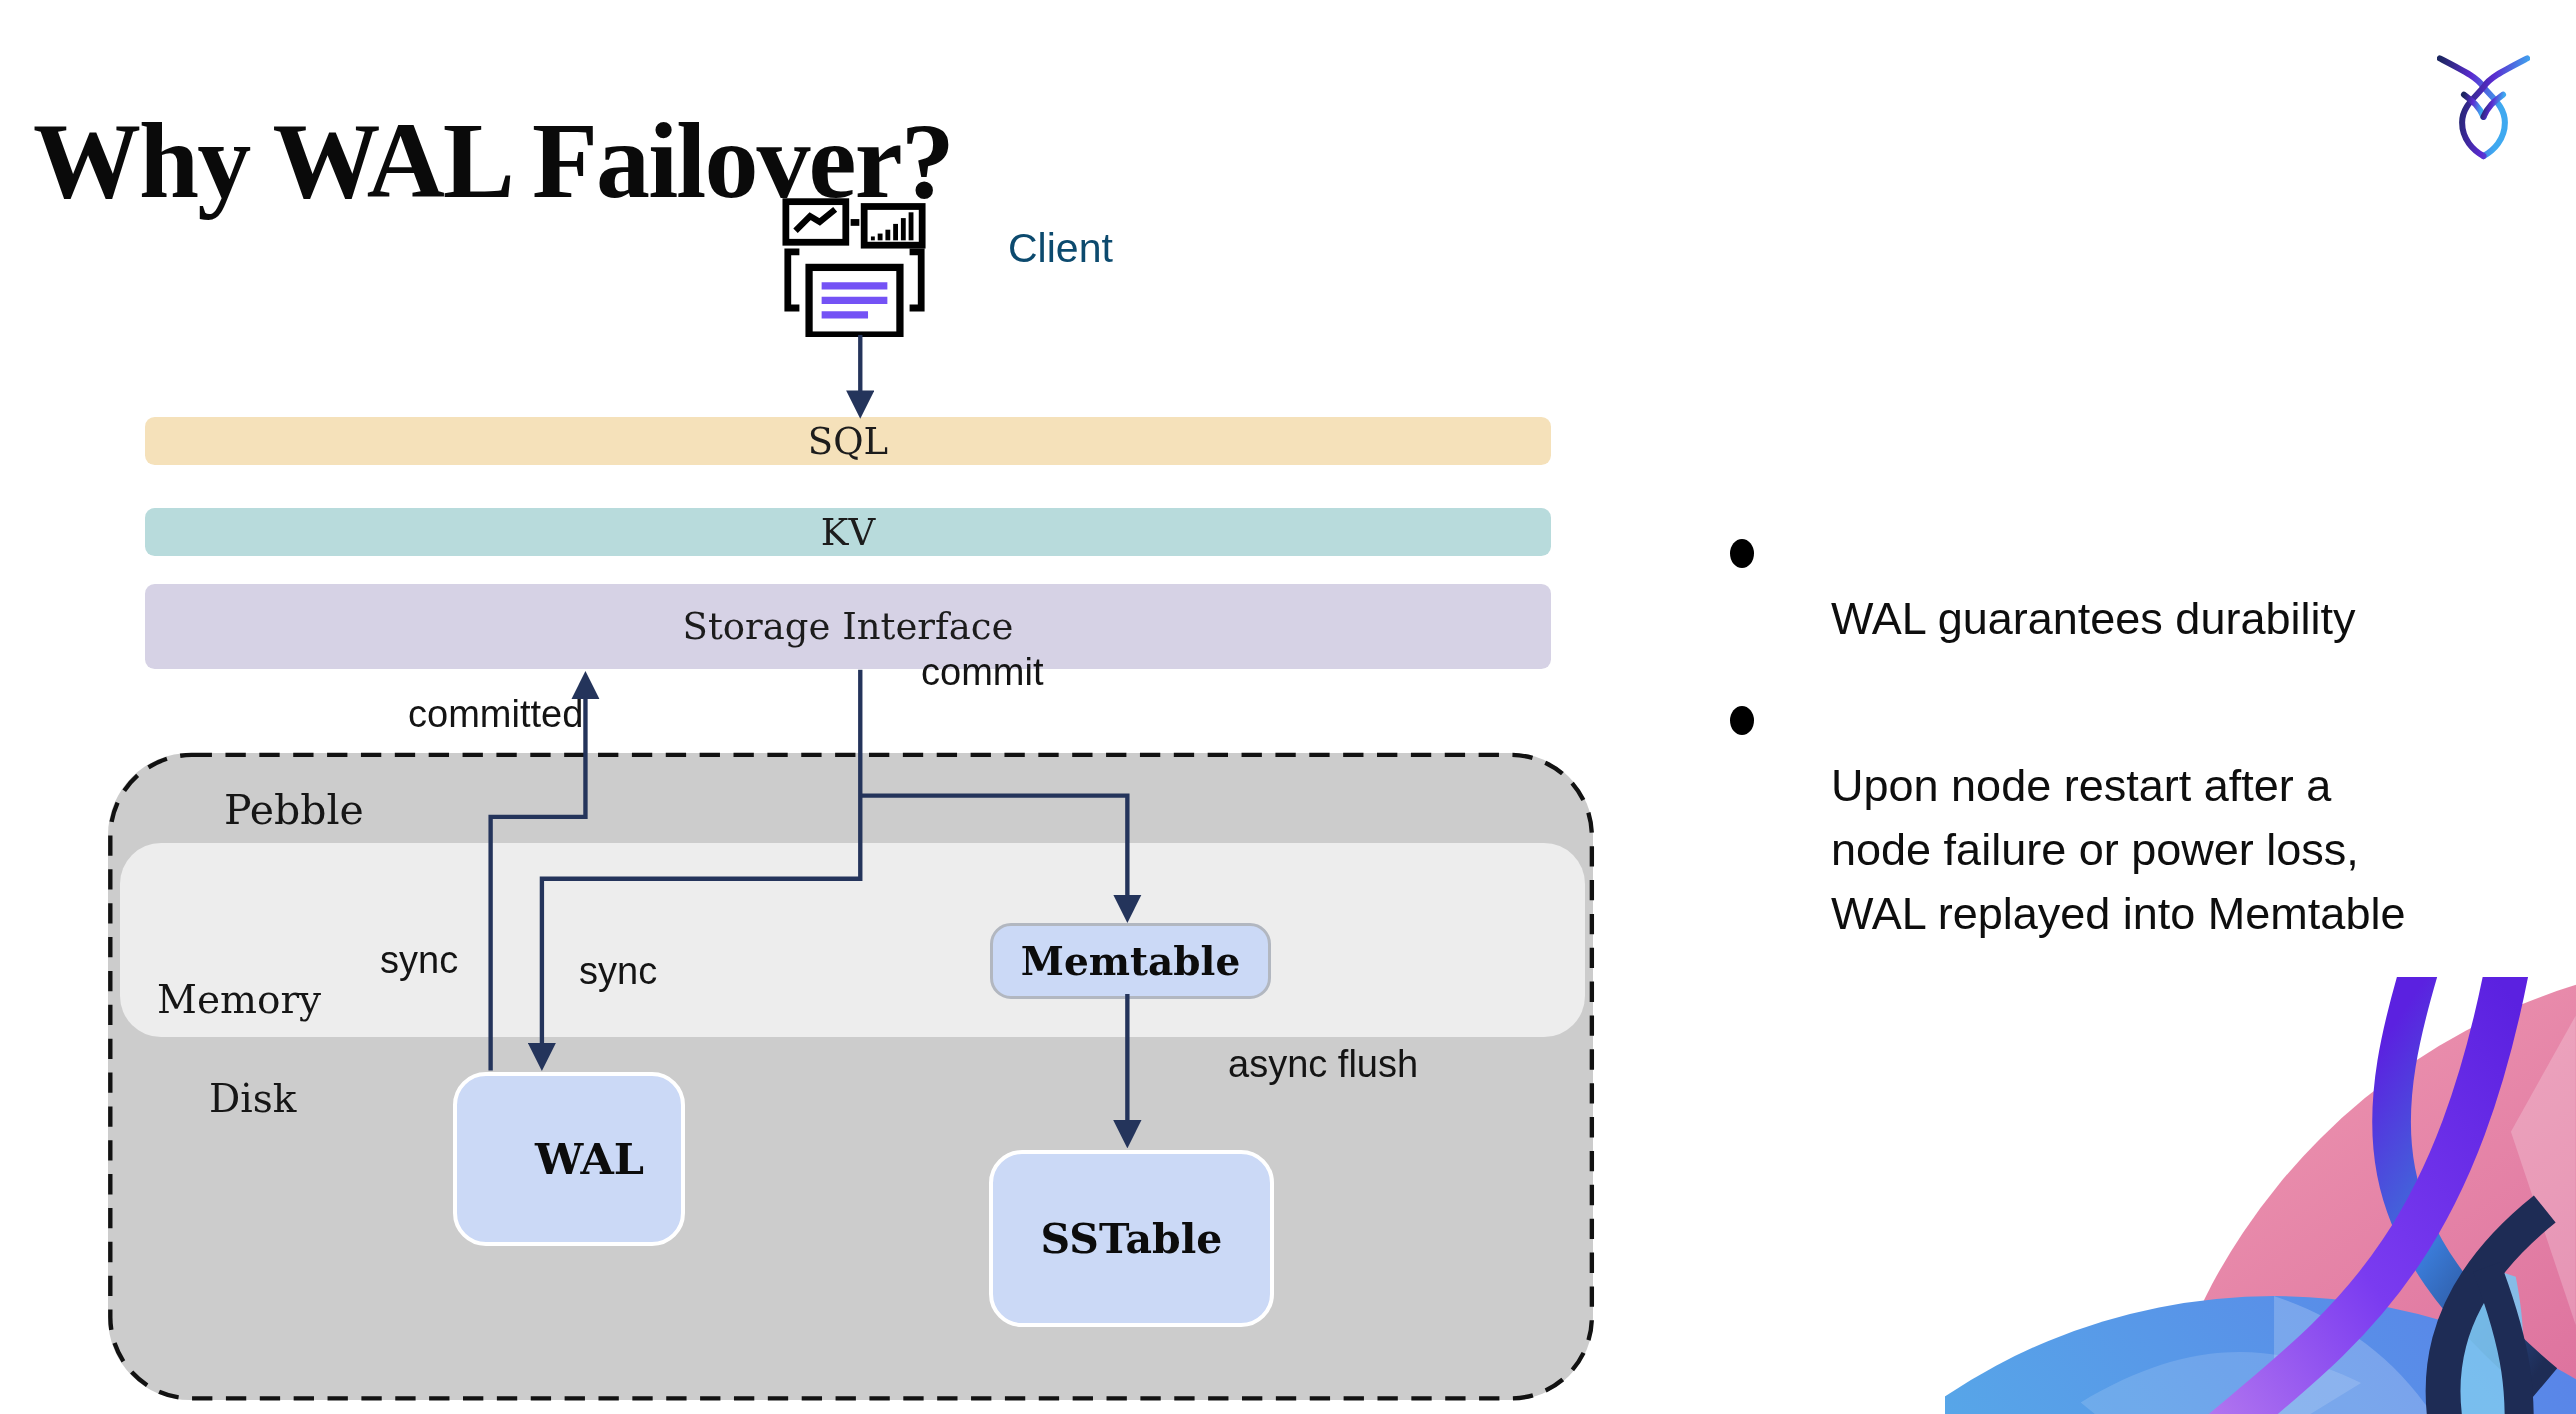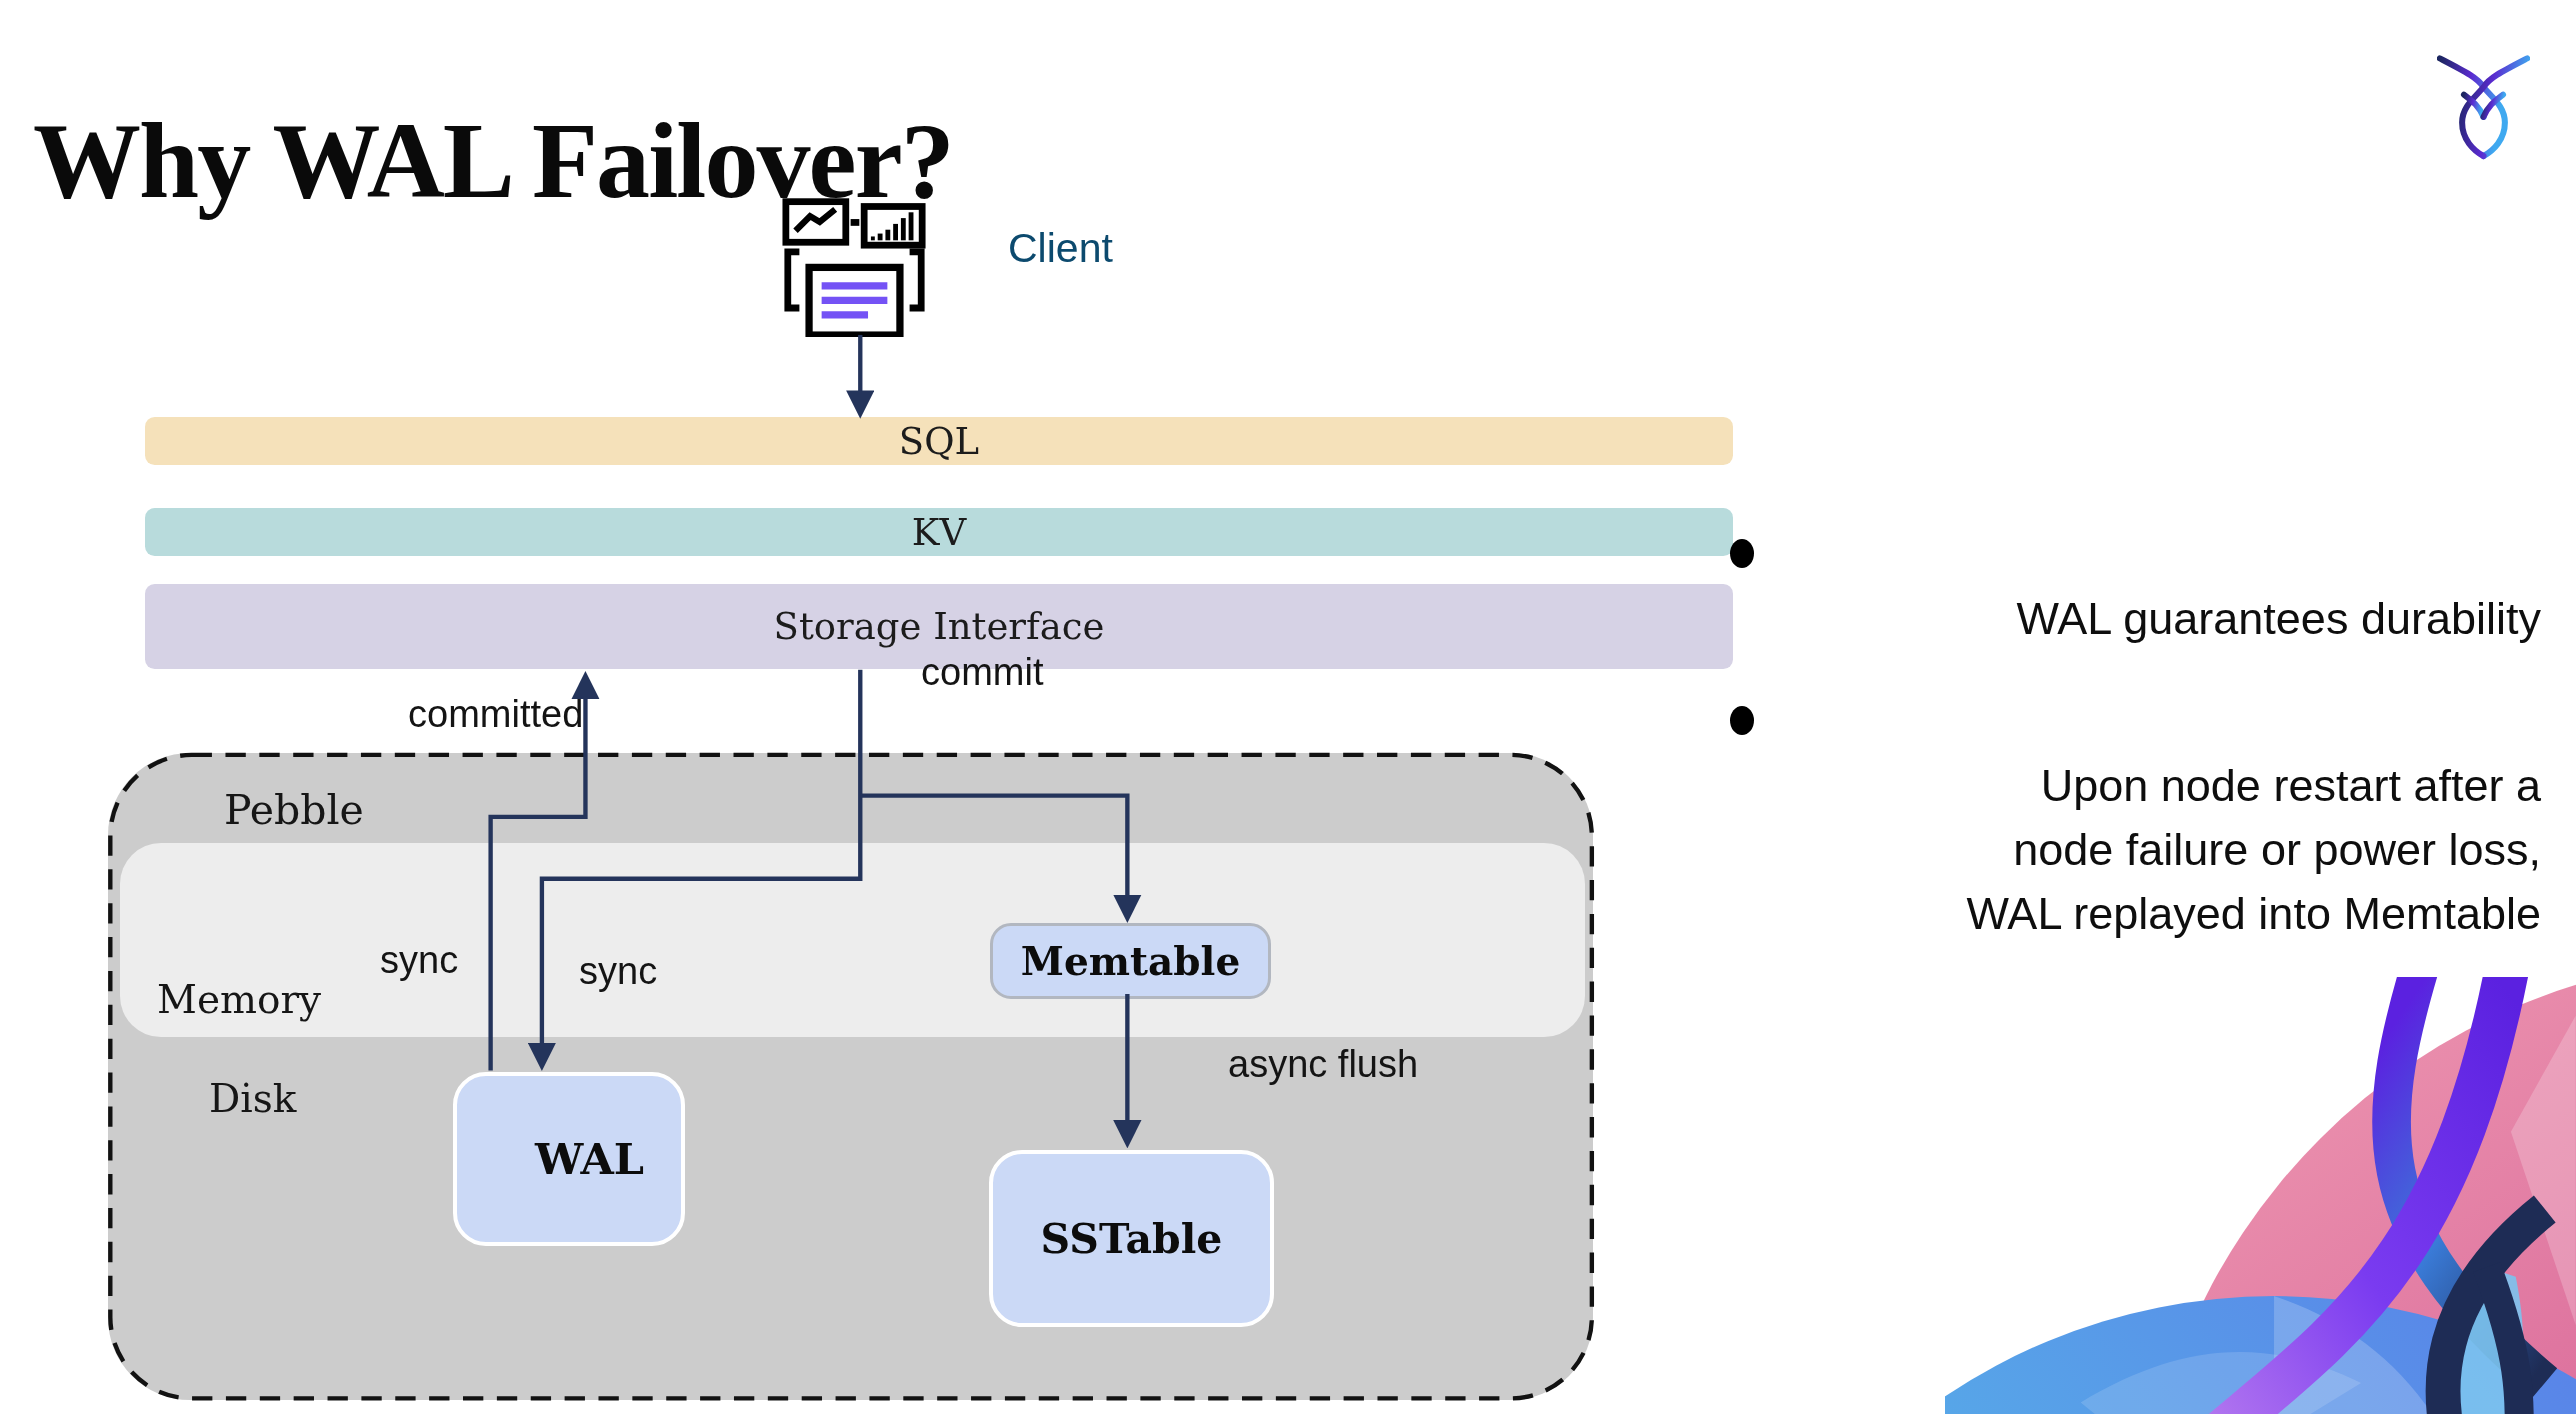--- a/index.html
+++ b/index.html
@@ -4,21 +4,21 @@
 <style>
   html,body{margin:0;padding:0;background:#ffffff;}
   .slide{position:relative;width:2576px;height:1415px;overflow:hidden;background:#ffffff;
          font-family:"Liberation Sans",sans-serif;}
 
   
   .title{position:absolute;left:33px;top:27px;font-family:Liberation Serif, serif;
          font-weight:bold;font-size:108px;letter-spacing:-1.9px;color:#0a0a0a;}
 
   
-  .layer{position:absolute;left:145px;width:1588px;border-radius:9.7px;
+  .layer{position:absolute;left:145px;width:1406px;border-radius:9.7px;
          display:flex;align-items:center;justify-content:center;
          font-family:"DejaVu Serif",serif;font-size:37px;color:#1c1c1c;}
   .layer-sql{top:417px;height:48px;background:#F5E1BA;}
   .layer-kv{top:508px;height:48px;background:#B8DBDC;}
   .layer-storage{top:584px;height:85px;background:#D6D2E5;}
 
   
   .pebble-bg{position:absolute;left:108px;top:753px;width:1485px;height:647px;
              background:#CCCCCC;border-radius:82px;}
   .memory-strip{position:absolute;left:120px;top:843px;width:1465px;height:194px;
@@ -47,21 +47,21 @@
   .lbl-flush{left:1228px;top:1043px;}
 
   
   .client-icon{position:absolute;left:782px;top:192px;}
   .lbl-client{position:absolute;left:1008px;top:225px;font-size:41px;color:#0c4a6e;}
 
   
   .overlay{position:absolute;left:0;top:0;pointer-events:none;}
 
   
-  .bullets{position:absolute;left:1728px;top:523px;width:813px;list-style:none;margin:0;padding:0;text-align:right;}
+  .bullets{position:absolute;left:1728px;top:523px;width:813px;list-style:none;margin:0;padding:0;}
   .bullets li{position:relative;padding-left:103px;font-size:45px;line-height:64px;
               color:#0e0e0e;white-space:pre-line;}
   .bullets li + li{margin-top:39px;}
   .bullets li .dot{position:absolute;left:1.9px;top:15.5px;width:24px;height:29px;
                    border-radius:50%;background:#000;}
 
   
   .logo{position:absolute;left:2437px;top:46px;}
   .artwork{position:absolute;left:1945px;top:977px;}
 </style>

